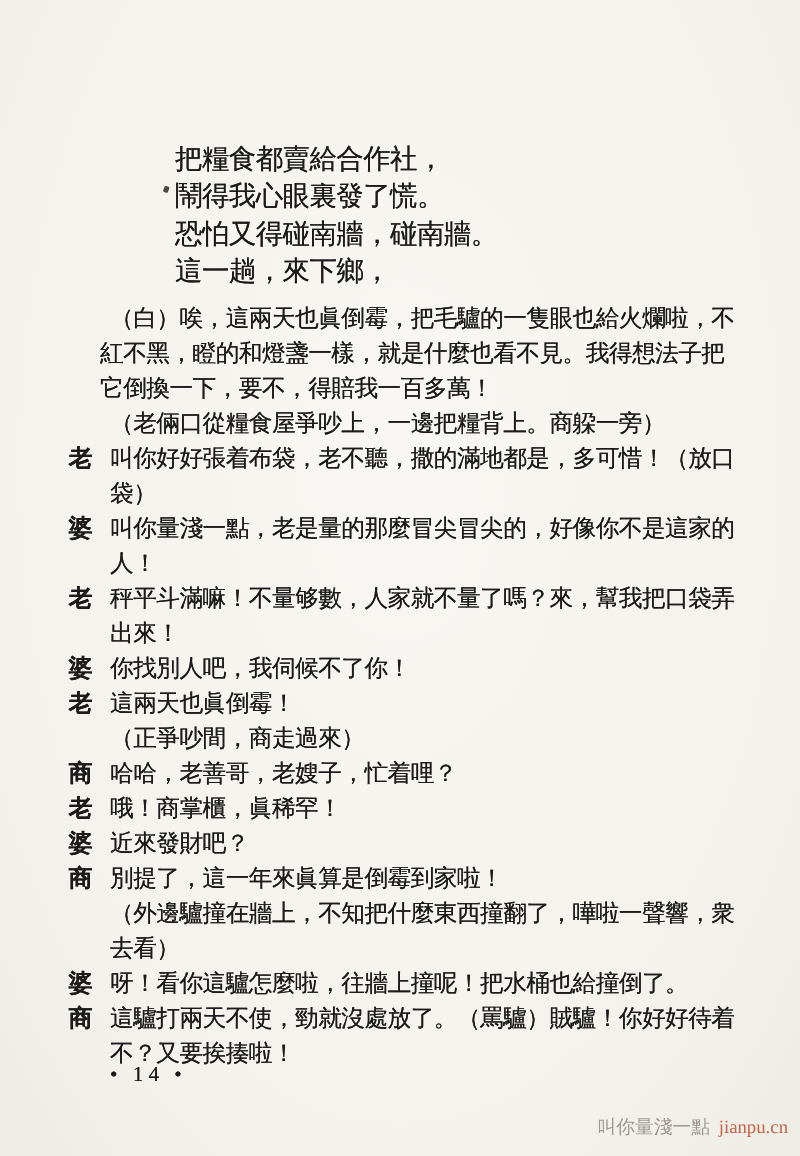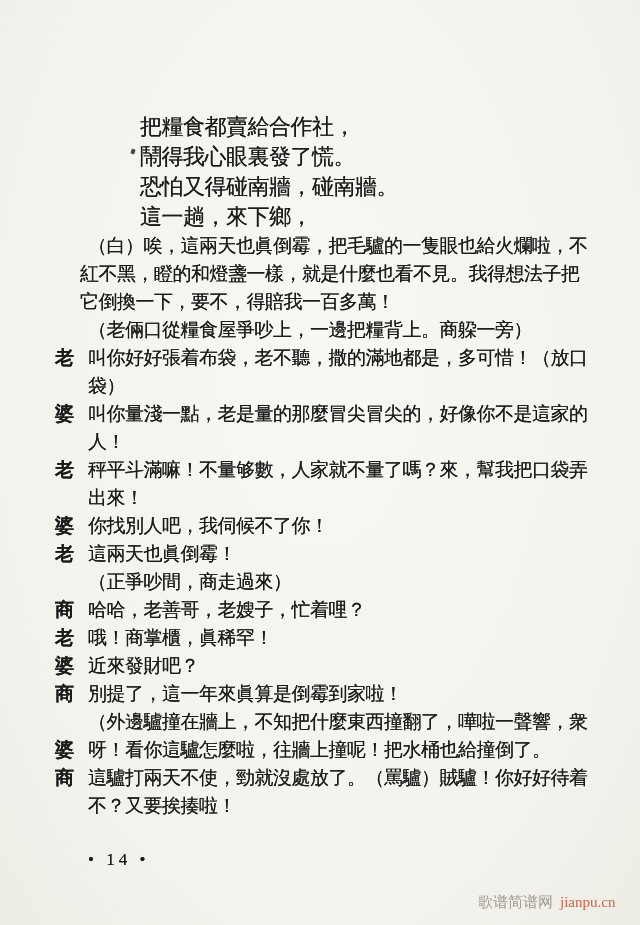--- a/index.html
+++ b/index.html
@@ -11,21 +11,21 @@
     position:relative;width:640px;height:925px;
     background:#f5f4ef;
     background-image:radial-gradient(ellipse at 50% 40%, #f8f7f3 0%, #f3f2ec 70%, #edece5 100%);
     color:#1b1b1b;
   }
   .verse{position:absolute;left:140px;top:112px;}
   .verse .vline{
     height:30px;line-height:30px;font-size:22px;letter-spacing:-0.5px;
     white-space:nowrap;text-shadow:0 0 0.4px #333;
   }
-  .script{position:absolute;left:0;top:232px;width:640px;}
+  .script{position:absolute;left:0;top:242px;width:640px;}
   .speech{position:relative;padding-left:88px;}
   .speaker{
     position:absolute;left:55px;top:0;height:28px;line-height:28px;
     font-size:19px;font-weight:bold;letter-spacing:0;text-shadow:0 0 0.5px #222;
   }
   .sline{
     height:28px;line-height:28px;font-size:19px;letter-spacing:-0.5px;
     white-space:nowrap;text-shadow:0 0 0.4px #333;
   }
   .outdent .sline + .sline{margin-left:-8px;}
@@ -104,30 +104,31 @@
       <div class="speech">
         <span class="speaker">婆</span>
         <div class="sline">近來發財吧？</div>
       </div>
       <div class="speech">
         <span class="speaker">商</span>
         <div class="sline">別提了，這一年來眞算是倒霉到家啦！</div>
       </div>
       <div class="speech">
         <div class="sline">（外邊驢撞在牆上，不知把什麼東西撞翻了，嘩啦一聲響，衆</div>
+        <div class="sline">去看）</div>
       </div>
       <div class="speech">
         <span class="speaker">婆</span>
         <div class="sline">呀！看你這驢怎麼啦，往牆上撞呢！把水桶也給撞倒了。</div>
       </div>
       <div class="speech">
         <span class="speaker">商</span>
         <div class="sline">這驢打兩天不使，勁就沒處放了。（罵驢）賊驢！你好好待着</div>
         <div class="sline">不？又要挨揍啦！</div>
       </div>
     </div>
 
   <div class="pageno">• 14 •</div>
 
   <div class="watermark">
-    <span class="wm-name">歌谱简谱网</span><span class="wm-url">jianpu.cn</span>
+    <span class="wm-name">叫你量淺一點</span><span class="wm-url">jianpu.cn</span>
   </div>
 </div>
 
 </body></html>

